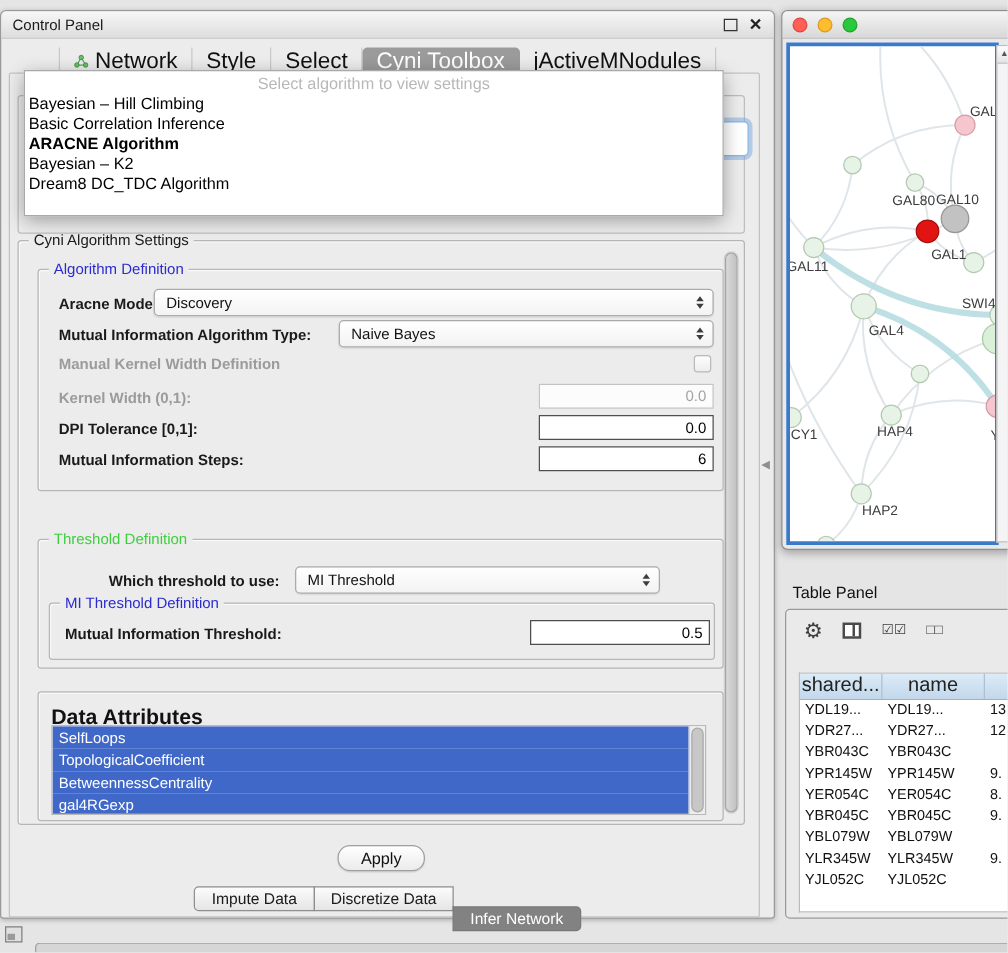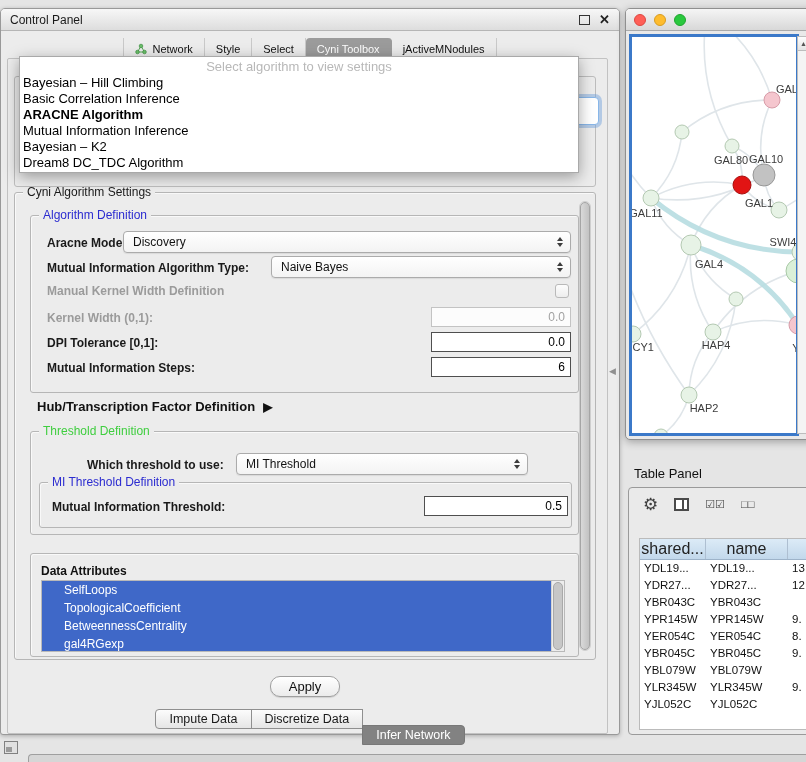--- a/index.html
+++ b/index.html
@@ -10,21 +10,21 @@
   #control-panel{position:absolute;left:0;top:8px;width:620px;height:727px;background:#ececec;
     border:1px solid #999;border-radius:5px 5px 3px 3px;box-shadow:0 1px 4px rgba(0,0,0,.25);box-sizing:border-box;}
   .cp-titlebar{position:absolute;left:0;top:0;right:0;height:22px;background:linear-gradient(#f7f7f7,#dddddd);
     border-bottom:1px solid #b5b5b5;border-radius:4px 4px 0 0;display:flex;align-items:center;padding:0 9px;box-sizing:border-box;}
   .cp-title{font-size:12px;color:#1a1a1a;}
   .tb-right{margin-left:auto;display:flex;align-items:center;gap:9px;}
   .float-glyph{width:9px;height:8px;border:1.5px solid #333;}
   .close-glyph{font-size:13px;font-weight:bold;color:#222;line-height:1;}
 
   .tab-bar{position:absolute;top:29px;left:0;right:0;display:flex;justify-content:center;height:21px;z-index:20;}
-  .tab{display:flex;align-items:center;gap:5px;padding:0 11px;font-size:11px;color:#111;border-right:1px solid #c9c9c9;height:21px;box-sizing:border-box;}
+  .tab{display:flex;align-items:center;gap:5px;padding:0 11px;font-size:18px;color:#111;border-right:1px solid #c9c9c9;height:21px;box-sizing:border-box;}
   .tab:first-child{border-left:1px solid #c9c9c9;}
   .tab.active{background:#9b9b9b;color:#fff;border-radius:4px 4px 0 0;border-color:#9b9b9b;}
 
   .cp-frame{position:absolute;left:6px;top:49px;width:601px;height:676px;border:1px solid #c2c2c2;border-radius:2px;box-sizing:border-box;}
 
   
   .frag-group{position:absolute;left:13px;top:67px;width:582px;height:111px;border:1px solid #bdbdbd;border-radius:3px;z-index:5;box-sizing:border-box;}
   .frag-combo{position:absolute;left:552px;top:88px;width:46px;height:28px;background:#fff;border:1px solid #88b6e8;
     border-radius:4px;box-shadow:0 0 0 3px rgba(110,160,220,.45);z-index:6;box-sizing:border-box;}
 
@@ -61,23 +61,23 @@
     align-items:center;justify-content:flex-end;padding:0 5px;box-sizing:border-box;height:20px;}
   .field.dis{border:1px solid #c3c3c3;color:#a2a2a2;background:#fcfcfc;}
 
   .checkbox{position:absolute;width:14px;height:14px;border:1px solid #b9b9b9;border-radius:3px;
     background:linear-gradient(#fdfdfd,#ededed);box-sizing:border-box;}
 
   .hub-label{position:absolute;left:22px;top:206px;font-size:13px;font-weight:bold;color:#111;display:flex;gap:8px;align-items:center;}
   .hub-arrow{font-size:12px;line-height:1;}
   .dn-arrow{font-size:10px;margin-left:6px;color:#111;}
 
-  .attr-label{position:absolute;left:10px;top:10px;font-size:12px;font-weight:bold;}
+  .attr-label{position:absolute;left:10px;top:10px;font-size:17px;font-weight:bold;}
   .listbox{position:absolute;left:10px;top:26px;width:524px;height:72px;background:#fff;border:1px solid #b9b9b9;box-sizing:border-box;overflow:hidden;}
-  .list-item{height:18px;line-height:18px;width:calc(100% - 13px);background:#3f68c8;color:#fff;font-size:12px;padding-left:22px;box-sizing:border-box;white-space:nowrap;}
+  .list-item{height:18px;line-height:18px;width:calc(100% - 13px);background:#3f68c8;color:#fff;font-size:12px;padding-left:5px;box-sizing:border-box;white-space:nowrap;}
   .list-scroll{position:absolute;right:0;top:0;bottom:0;width:12px;background:#ededed;border-left:1px solid #d2d2d2;}
   .list-scroll .thumb{position:absolute;left:1px;right:1px;top:1px;bottom:1px;background:#c7c7c7;border:1px solid #a9a9a9;border-radius:5px;}
 
   .settings-scroll{position:absolute;right:4px;top:8px;bottom:8px;width:12px;background:#e9e9e9;border:1px solid #cfcfcf;border-radius:6px;box-sizing:border-box;}
   .settings-scroll .thumb{position:absolute;left:0;right:0;top:0;bottom:0;background:linear-gradient(90deg,#d9d9d9,#c2c2c2);border:1px solid #a5a5a5;border-radius:6px;}
 
   .apply-btn{position:absolute;left:269px;top:667px;width:70px;height:21px;border:1px solid #9f9f9f;border-radius:10px;
     background:linear-gradient(#ffffff,#ebebeb);font-size:13px;display:flex;align-items:center;justify-content:center;
     box-shadow:0 1px 1px rgba(0,0,0,.12);box-sizing:border-box;}
 
@@ -166,21 +166,20 @@
 
   <div class="frag-group"></div>
   <div class="frag-combo"></div>
 
   <div class="popup">
     <div class="popup-placeholder">Select algorithm to view settings</div>
     <div>
         <div class="popup-item">Bayesian – Hill Climbing</div>
         <div class="popup-item">Basic Correlation Inference</div>
         <div class="popup-item selected">ARACNE Algorithm</div>
-        <div class="popup-item">Mutual Information Inference</div>
         <div class="popup-item">Bayesian – K2</div>
         <div class="popup-item">Dream8 DC_TDC Algorithm</div>
       </div>
   </div>
 
   <div class="group" id="settings-group">
     <span class="legend">Cyni Algorithm Settings</span>
     <div class="settings-scroll">
         <div class="thumb"></div>
       </div>
@@ -218,24 +217,20 @@
       <div class="field" style="left:400px;top:116px;width:140px;">
         <span>0.0</span>
       </div>
 
       <div class="lbl" style="left:16px;top:145px;">Mutual Information Steps:</div>
       <div class="field" style="left:400px;top:141px;width:140px;">
         <span>6</span>
       </div>
     </div>
 
-    <div class="hub-label">
-      <span>Hub/Transcription Factor Definition</span>
-      <span class="hub-arrow">▶</span>
-    </div>
 
     <div class="group" id="threshold-group">
       <span class="legend green">Threshold Definition</span>
 
       <div class="lbl" style="left:56px;top:26px;">Which threshold to use:</div>
       <div class="combo" style="left:205px;top:21px;width:292px;">
         <span>MI Threshold</span>
         <span class="arrows">
             <span class="tri-up"></span>
             <span class="tri-down"></span>

